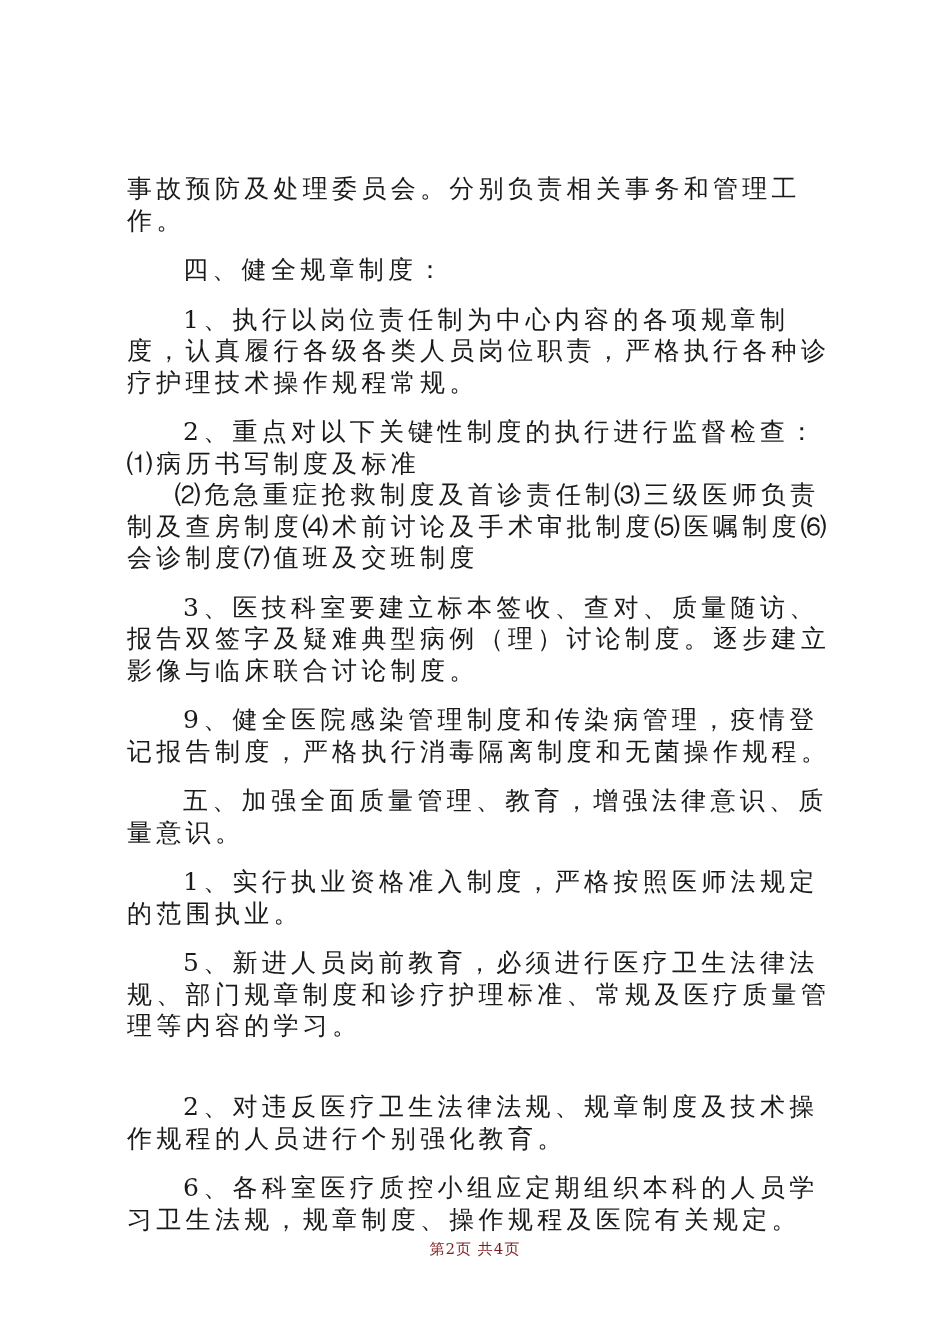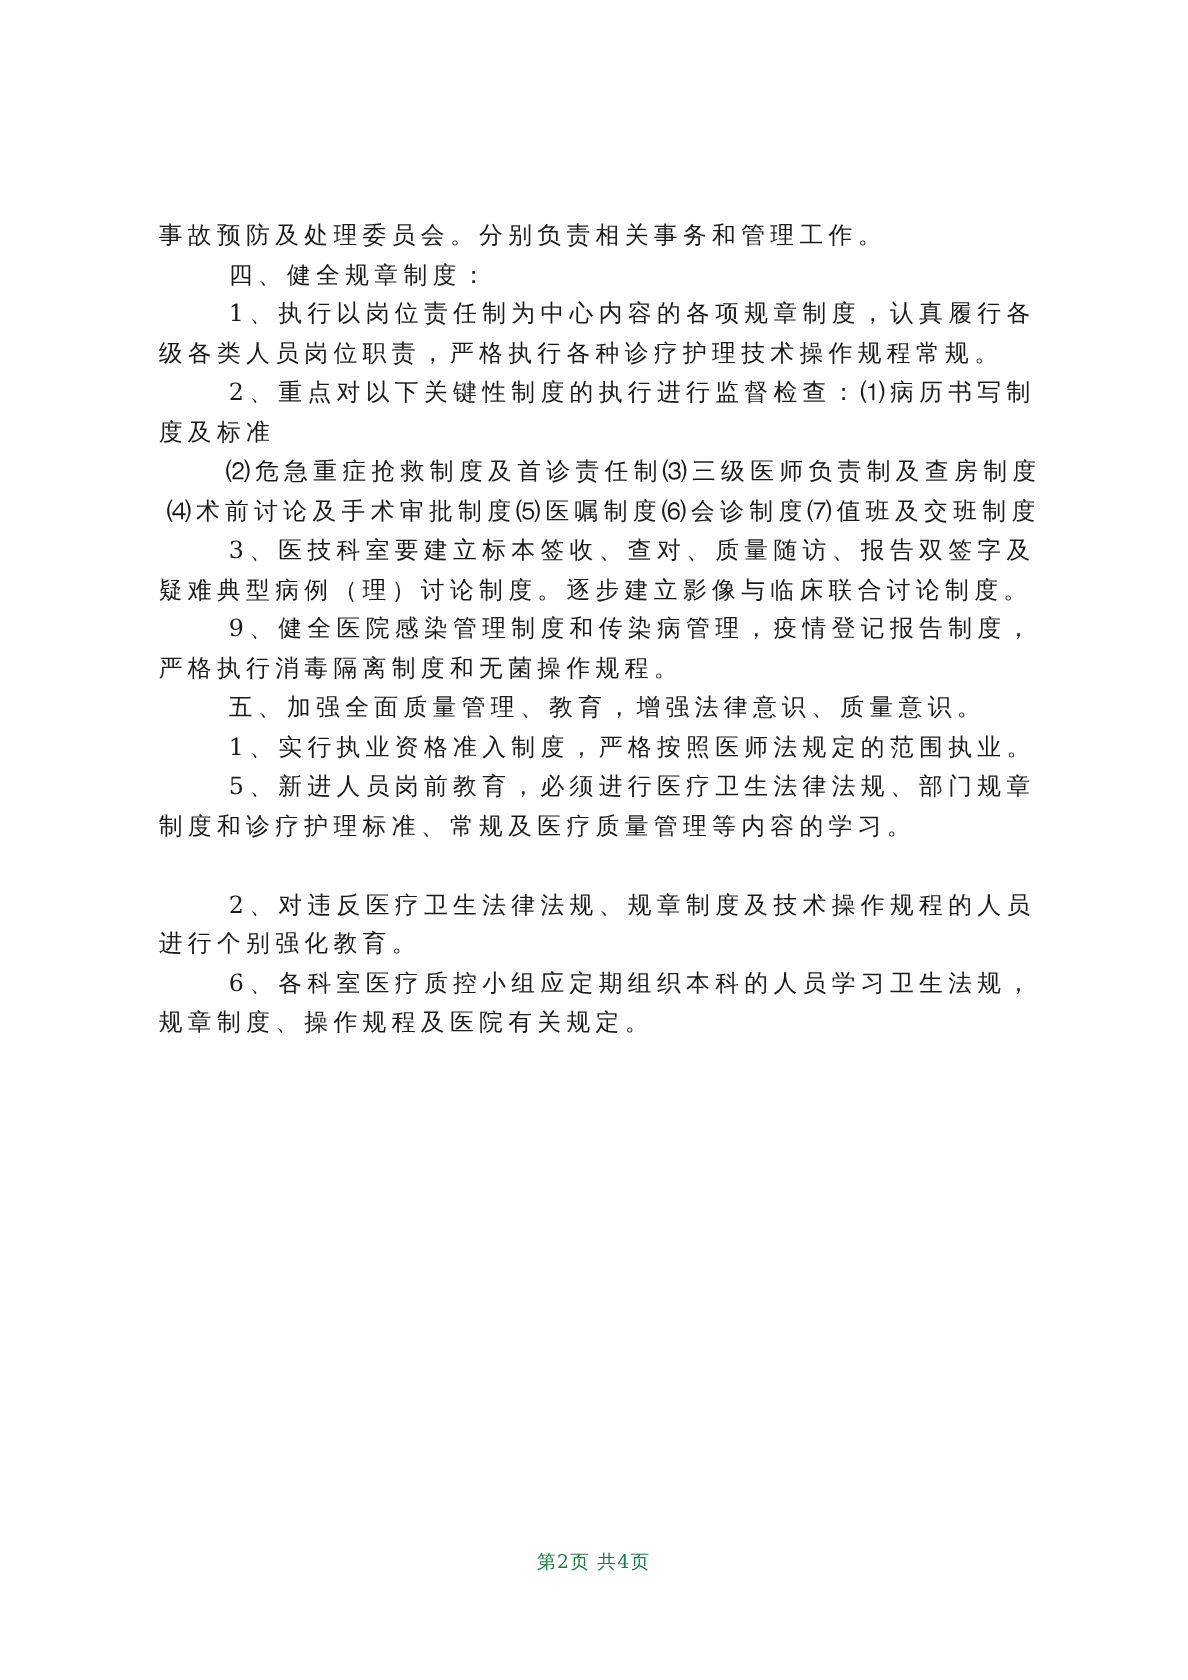--- a/index.html
+++ b/index.html
@@ -3,31 +3,31 @@
 <meta charset="utf-8">
 <style>
   html, body { margin: 0; padding: 0; background: #ffffff; }
   body { width: 950px; height: 1344px; position: relative; overflow: hidden; }
   .page {
     position: absolute; left: 0; top: 0; width: 950px; height: 1344px; background: #ffffff;
   }
   .content {
     position: absolute; left: 127px; top: 173px; width: 712px;
     font-family: "DejaVu Serif", "Liberation Serif", serif;
-    font-size: 19px; line-height: 31.5px; color: #1a1a1a;
+    font-size: 25px; line-height: 31.5px; color: #1a1a1a;
     letter-spacing: 4.3px;
   }
   .para { margin: 0; text-indent: 0; white-space: normal; word-break: break-all; }
-  .para.indent { text-indent: 56px; }
-  .para.indent-sm { text-indent: 48px; text-align: center; }
+  .para.indent { text-indent: 56px; margin-top: 18px; }
+  .para.indent-sm { text-indent: 48px; }
   .spacer { height: 31.5px; }
   .footer {
     position: absolute; top: 1240px; left: 0; width: 950px; text-align: center;
     font-family: "DejaVu Serif", "Liberation Serif", serif;
-    font-size: 15px; color: #15803d; letter-spacing: 1px;
+    font-size: 15px; color: #7f1d1d; letter-spacing: 1px;
   }
 </style>
 </head>
 <body>
 
 <div class="page">
   <div class="content">
     <p class="para">事故预防及处理委员会。分别负责相关事务和管理工作。</p>
     <p class="para indent">四、健全规章制度：</p>
     <p class="para indent">1、执行以岗位责任制为中心内容的各项规章制度，认真履行各级各类人员岗位职责，严格执行各种诊疗护理技术操作规程常规。</p>

